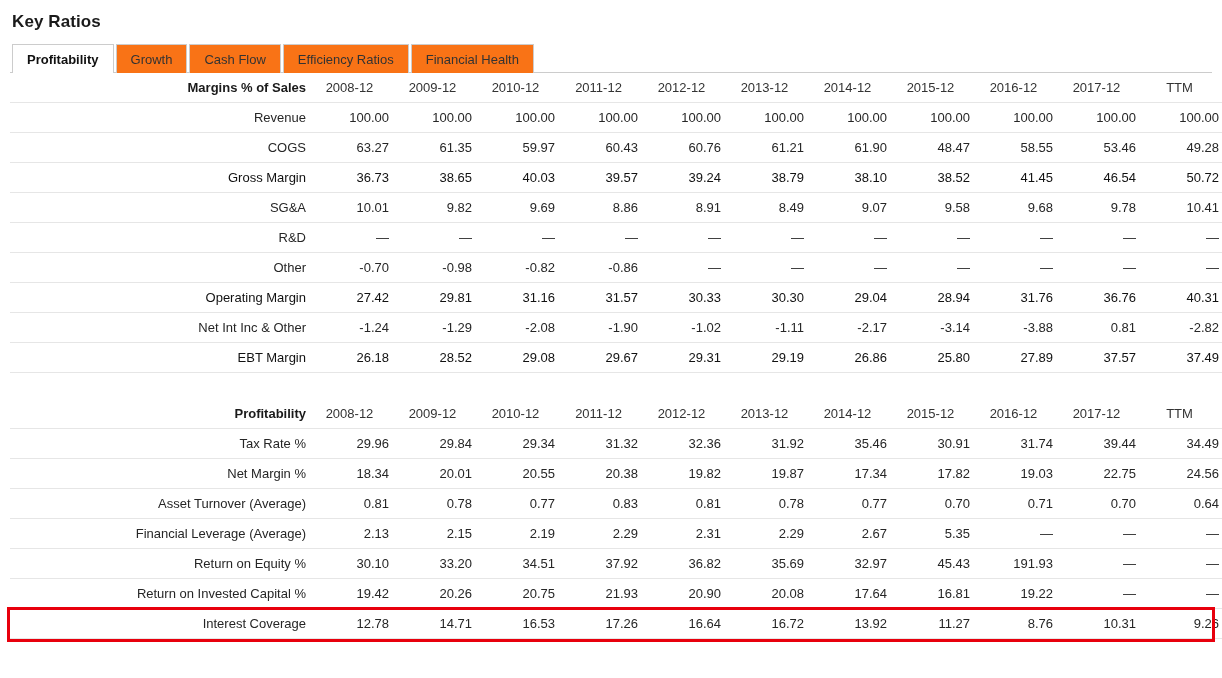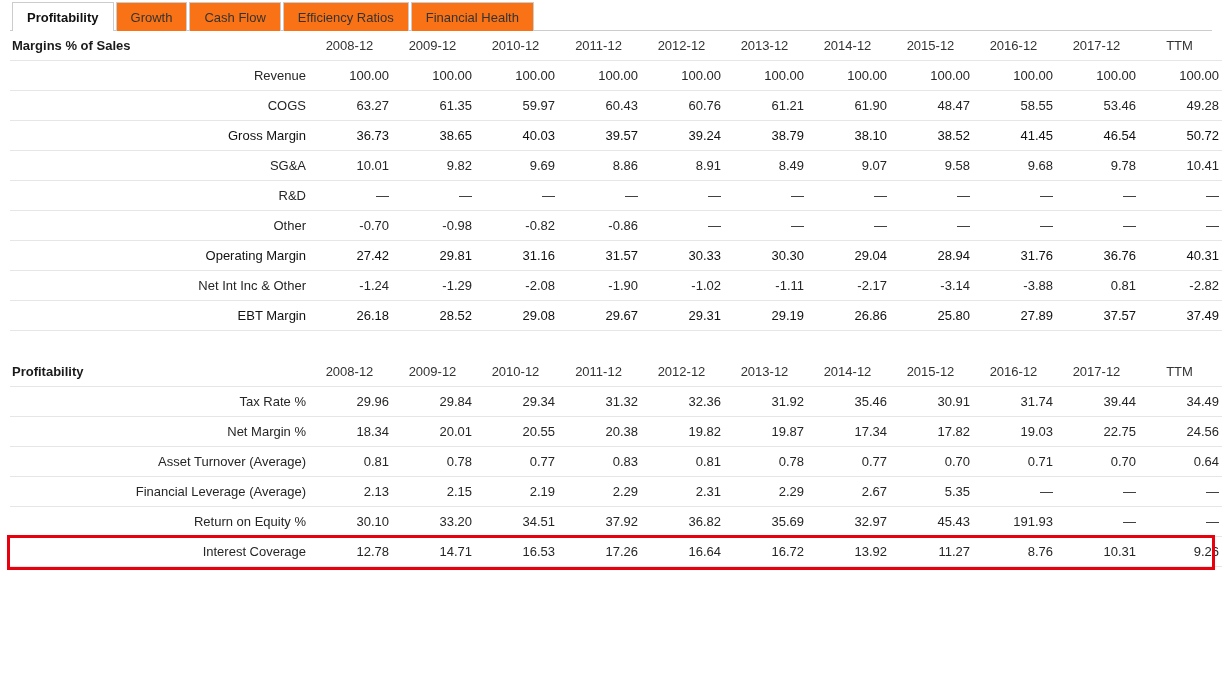--- a/index.html
+++ b/index.html
@@ -79,21 +79,21 @@
     vertical-align: middle;
   }
   .hdr-row th {
     font-weight: bold;
     color: #1a1a1a;
     border-bottom: 1px solid #cccccc;
     padding-top: 9px;
     padding-bottom: 7px;
   }
   .hdr-row th.label {
-    text-align: left;
+    text-align: right;
     padding-left: 2px;
   }
   .hdr-row th.num {
     font-weight: normal;
     color: #333333;
   }
   td.label {
     text-align: right;
     padding-left: 2px;
     color: #262626;
@@ -127,20 +127,21 @@
   }
   .last-table td {
     border-bottom: none;
   }
 </style>
 </head>
 <body>
 
 <div class="page">
 
+  <div class="page-title">Key Ratios</div>
 
   <div class="tabs">
     <div class="tab active"><span>Profitability</span></div>
     <div class="tab"><span>Growth</span></div>
     <div class="tab"><span>Cash Flow</span></div>
     <div class="tab"><span>Efficiency Ratios</span></div>
     <div class="tab"><span>Financial Health</span></div>
   </div>
 
   <table class="ratio-table">
@@ -398,20 +399,34 @@
         <td class="label">Return on Equity %</td>
         <td class="num">30.10</td>
         <td class="num">33.20</td>
         <td class="num">34.51</td>
         <td class="num">37.92</td>
         <td class="num">36.82</td>
         <td class="num">35.69</td>
         <td class="num">32.97</td>
         <td class="num">45.43</td>
         <td class="num">191.93</td>
+        <td class="num">—</td>
+        <td class="num">—</td>
+      </tr>
+      <tr>
+        <td class="label">Return on Invested Capital %</td>
+        <td class="num">19.42</td>
+        <td class="num">20.26</td>
+        <td class="num">20.75</td>
+        <td class="num">21.93</td>
+        <td class="num">20.90</td>
+        <td class="num">20.08</td>
+        <td class="num">17.64</td>
+        <td class="num">16.81</td>
+        <td class="num">19.22</td>
         <td class="num">—</td>
         <td class="num">—</td>
       </tr>
     </tbody>
   </table>
 
   <div class="highlight-wrap">
     <div class="highlight-box"></div>
     <table class="ratio-table last-table">
       <colgroup>

